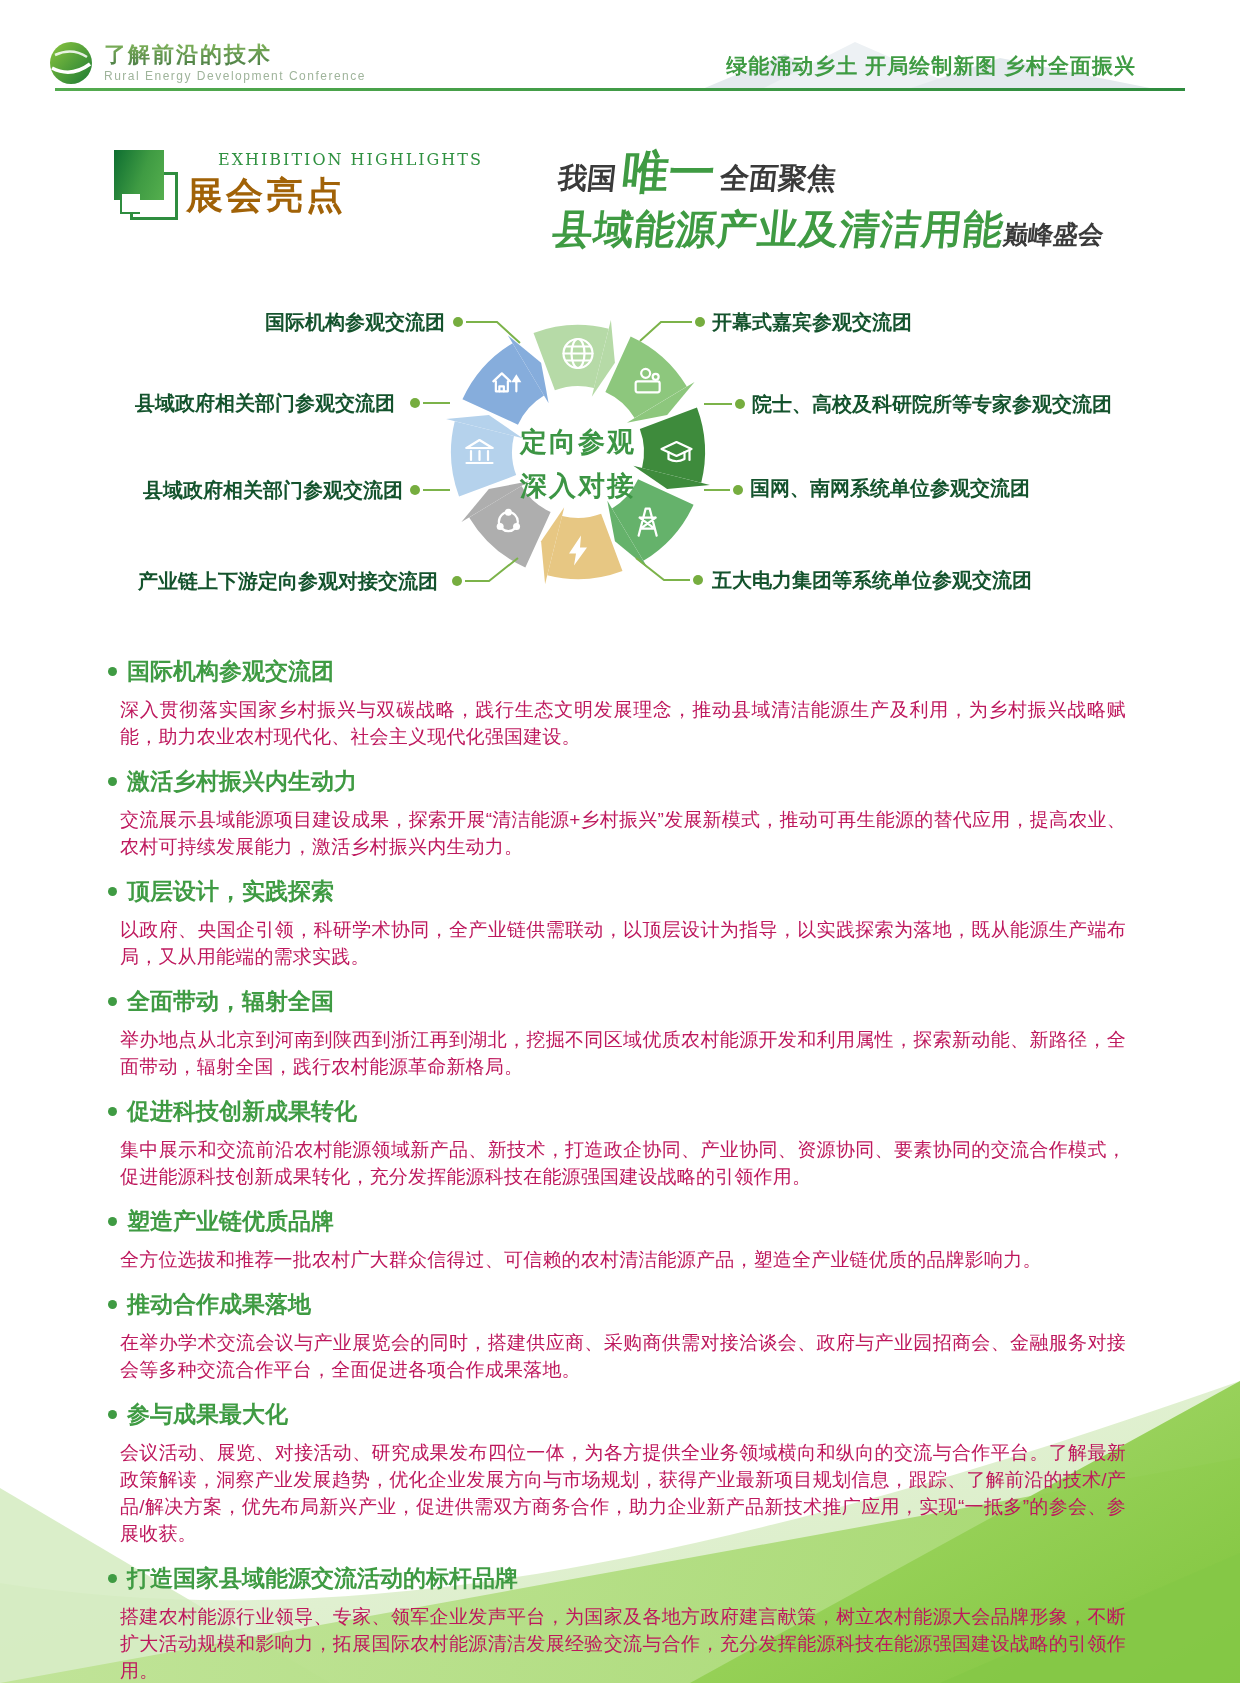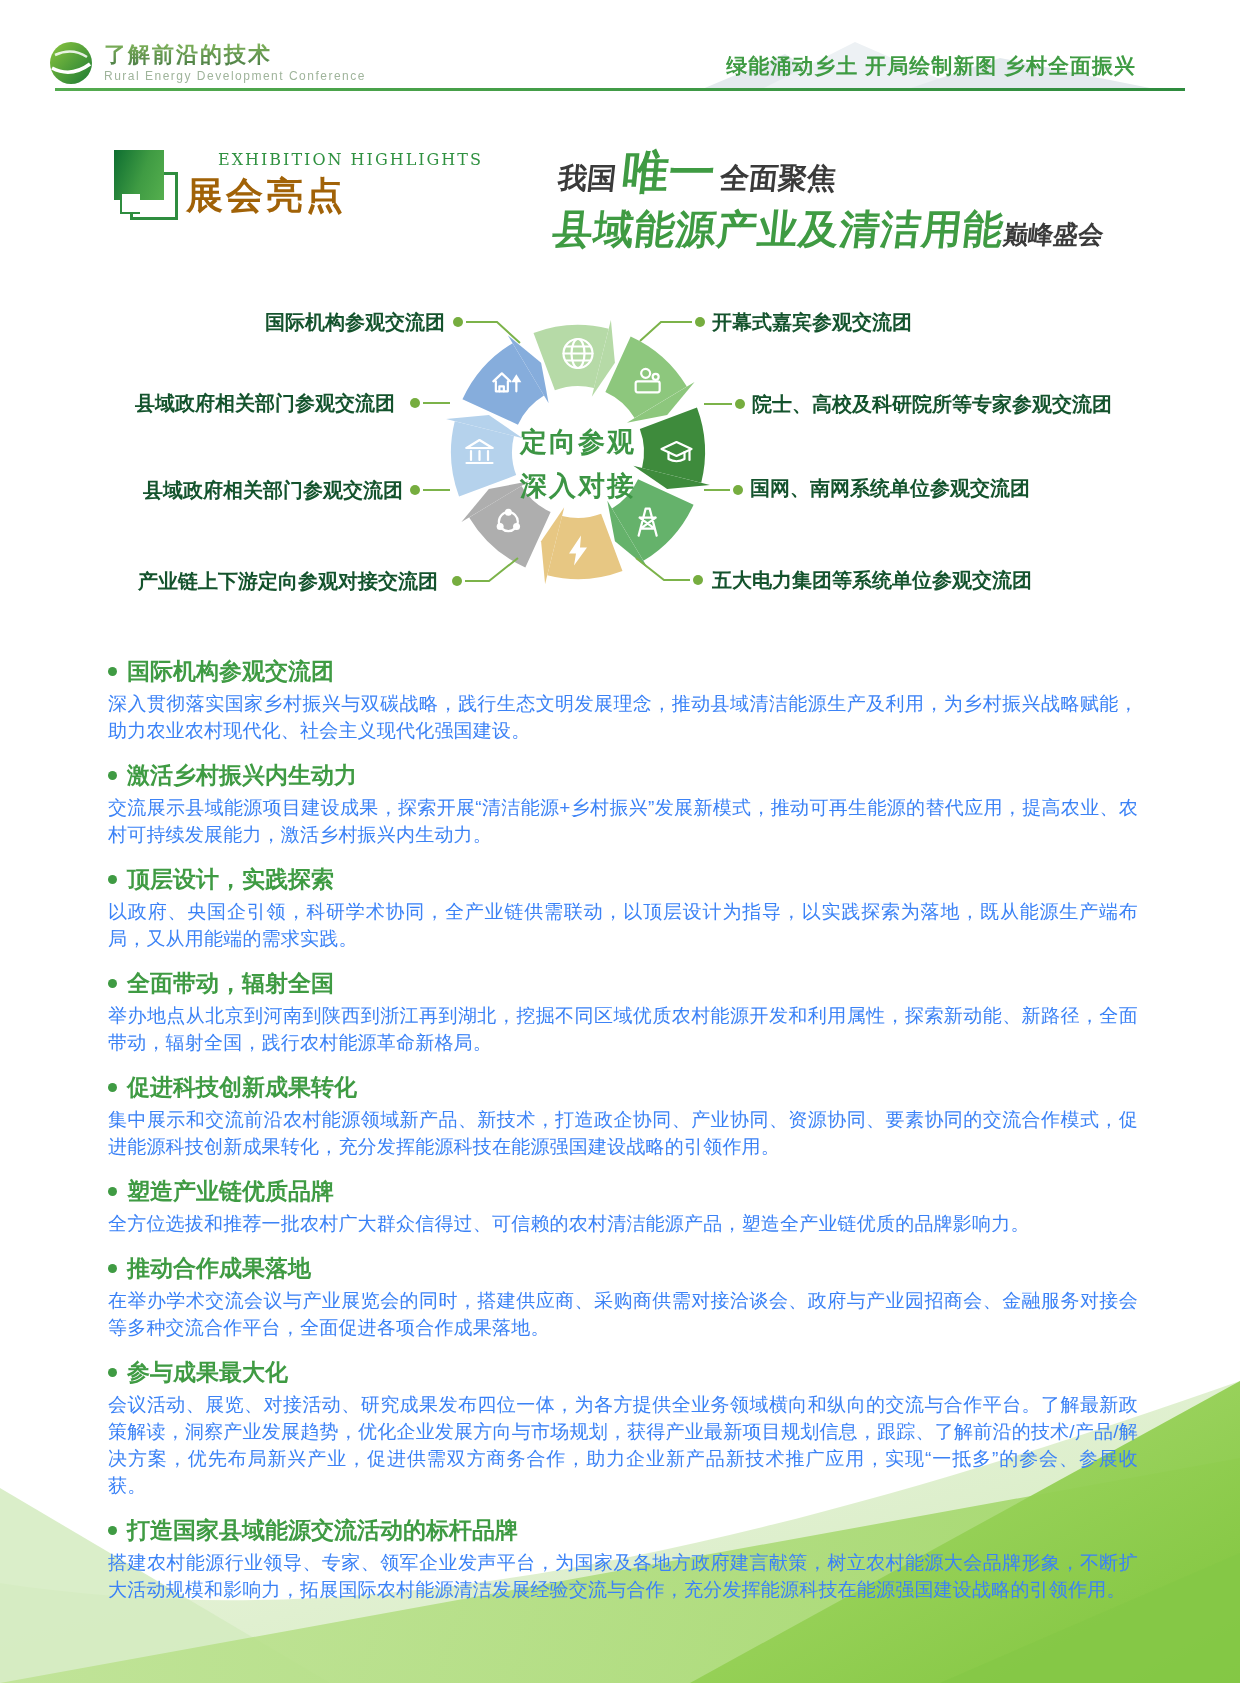--- a/index.html
+++ b/index.html
@@ -44,21 +44,21 @@
   .dl5{left:750px;top:206px;font-family:Liberation Mono, monospace;}
   .dl6{right:802px;top:297px;}
   .dl7{left:712px;top:296px;}
   .ring-center{position:absolute;left:498px;top:150px;width:160px;text-align:center;
     font-size:27px;font-weight:bold;color:#3c9544;line-height:44px;letter-spacing:2px;}
   
   .sections{left:108px;top:658px;width:1030px;z-index:2;}
   .section{margin-bottom:18px;}
   .sec-h{font-size:23px;font-weight:bold;color:#3f9b43;line-height:26px;margin:0 0 6px 0;display:flex;align-items:center;}
   .sec-h .dot{width:9px;height:9px;border-radius:50%;background:#3f9b43;margin-right:10px;flex:0 0 auto;}
-  .sec-b{font-size:19px;color:#3b82f6;line-height:27px;margin:0;text-align:justify;letter-spacing:0.2px;}
+  .sec-b{font-size:19px;color:#be185d;line-height:27px;margin:12px;text-align:justify;letter-spacing:0.2px;}
   
   .landscape{left:0;top:1263px;width:1240px;height:420px;z-index:0;}
 </style>
 </head>
 <body>
 
 <svg class="abs landscape" viewBox="0 0 1240 420" width="1240" height="420">
   <defs>
     <linearGradient id="lgPale" x1="0" y1="0" x2="1" y2="1">
       <stop offset="0" stop-color="#eef6e4"></stop>

